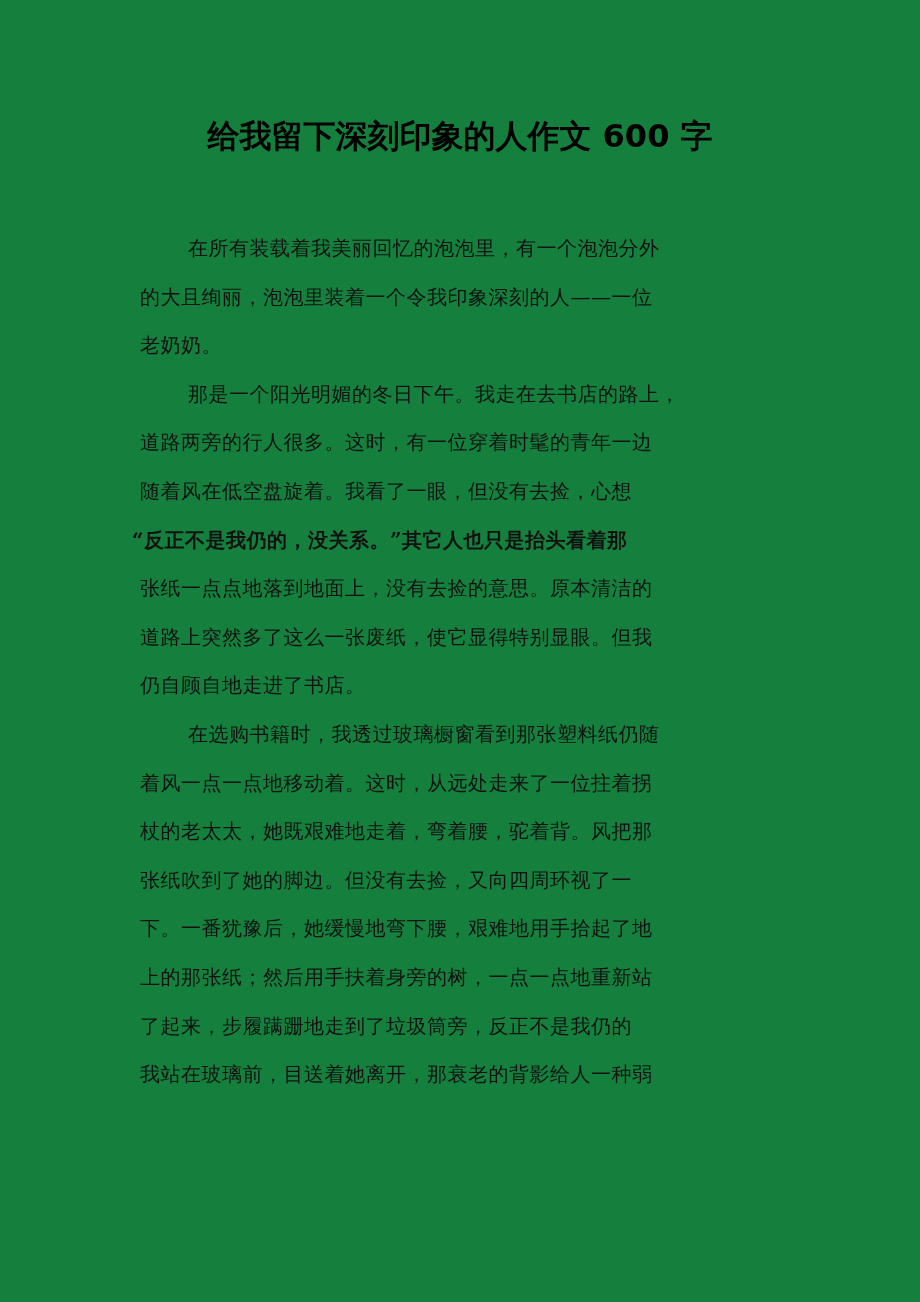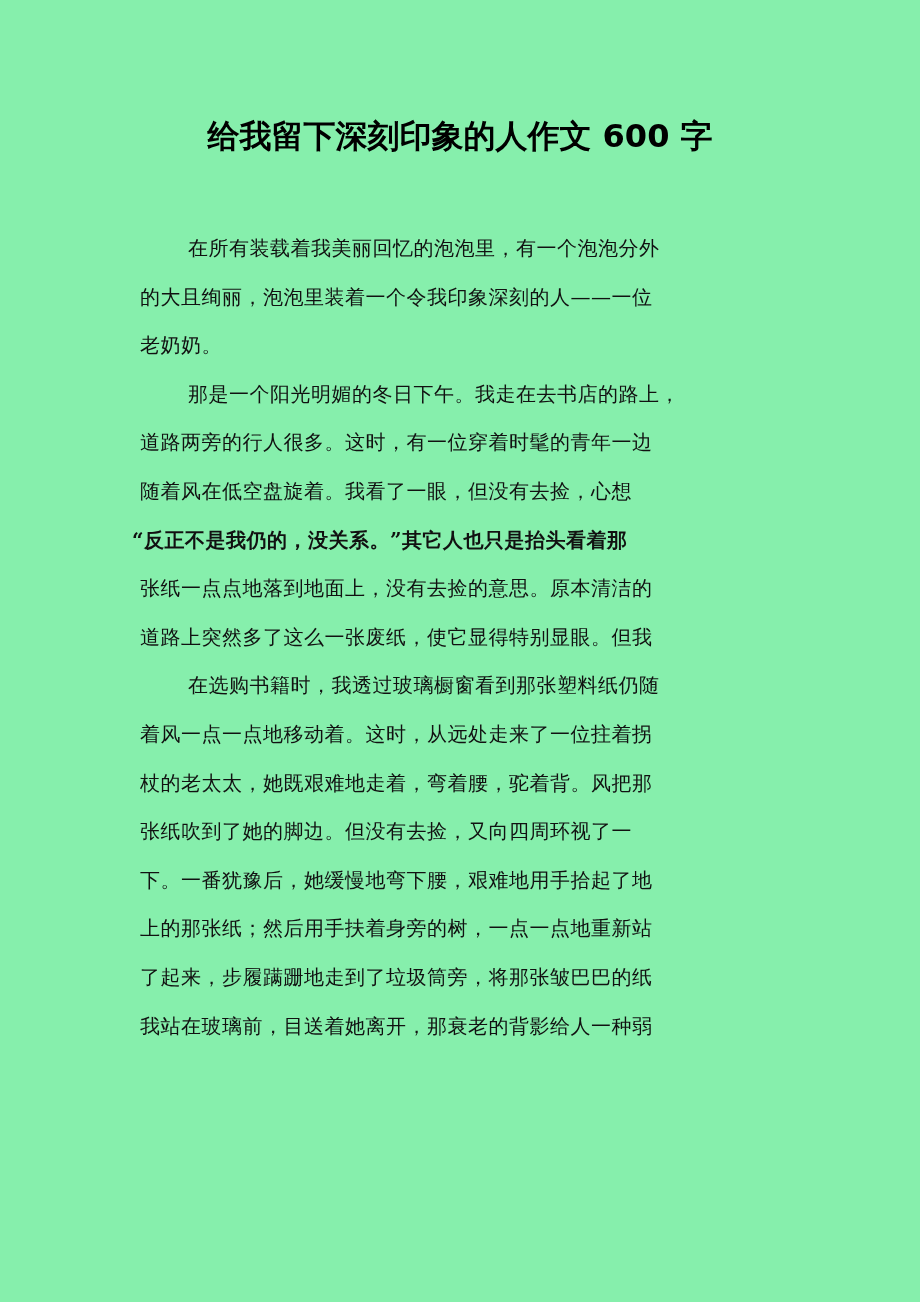--- a/index.html
+++ b/index.html
@@ -13,21 +13,21 @@
       position: relative;
       overflow: hidden;
       color: #111111;
     }
     .page {
       position: absolute;
       left: 0;
       top: 0;
       width: 920px;
       height: 1302px;
-      background: #86efac;
+      background: #15803d;
     }
     .title {
       position: absolute;
       left: 0;
       top: 112px;
       width: 920px;
       text-align: center;
       font-family: "DejaVu Sans", "Liberation Sans", sans-serif;
       font-weight: bold;
       font-size: 32px;
@@ -73,26 +73,27 @@
       <div class="line">老奶奶。</div>
     </div>
 
     <div class="paragraph">
       <div class="line indent">那是一个阳光明媚的冬日下午。我走在去书店的路上，</div>
       <div class="line">道路两旁的行人很多。这时，有一位穿着时髦的青年一边</div>
       <div class="line">随着风在低空盘旋着。我看了一眼，但没有去捡，心想</div>
       <div class="line quote-start">“反正不是我仍的，没关系。”其它人也只是抬头看着那</div>
       <div class="line">张纸一点点地落到地面上，没有去捡的意思。原本清洁的</div>
       <div class="line">道路上突然多了这么一张废纸，使它显得特别显眼。但我</div>
+      <div class="line">仍自顾自地走进了书店。</div>
     </div>
 
     <div class="paragraph">
       <div class="line indent">在选购书籍时，我透过玻璃橱窗看到那张塑料纸仍随</div>
       <div class="line">着风一点一点地移动着。这时，从远处走来了一位拄着拐</div>
       <div class="line">杖的老太太，她既艰难地走着，弯着腰，驼着背。风把那</div>
       <div class="line">张纸吹到了她的脚边。但没有去捡，又向四周环视了一</div>
       <div class="line">下。一番犹豫后，她缓慢地弯下腰，艰难地用手拾起了地</div>
       <div class="line">上的那张纸；然后用手扶着身旁的树，一点一点地重新站</div>
-      <div class="line">了起来，步履蹒跚地走到了垃圾筒旁，将那张皱巴巴的纸</div>
+      <div class="line">了起来，步履蹒跚地走到了垃圾筒旁，反正不是我仍的</div>
       <div class="line">我站在玻璃前，目送着她离开，那衰老的背影给人一种弱</div>
     </div>
   </div>
 </div>
 
 </body></html>

